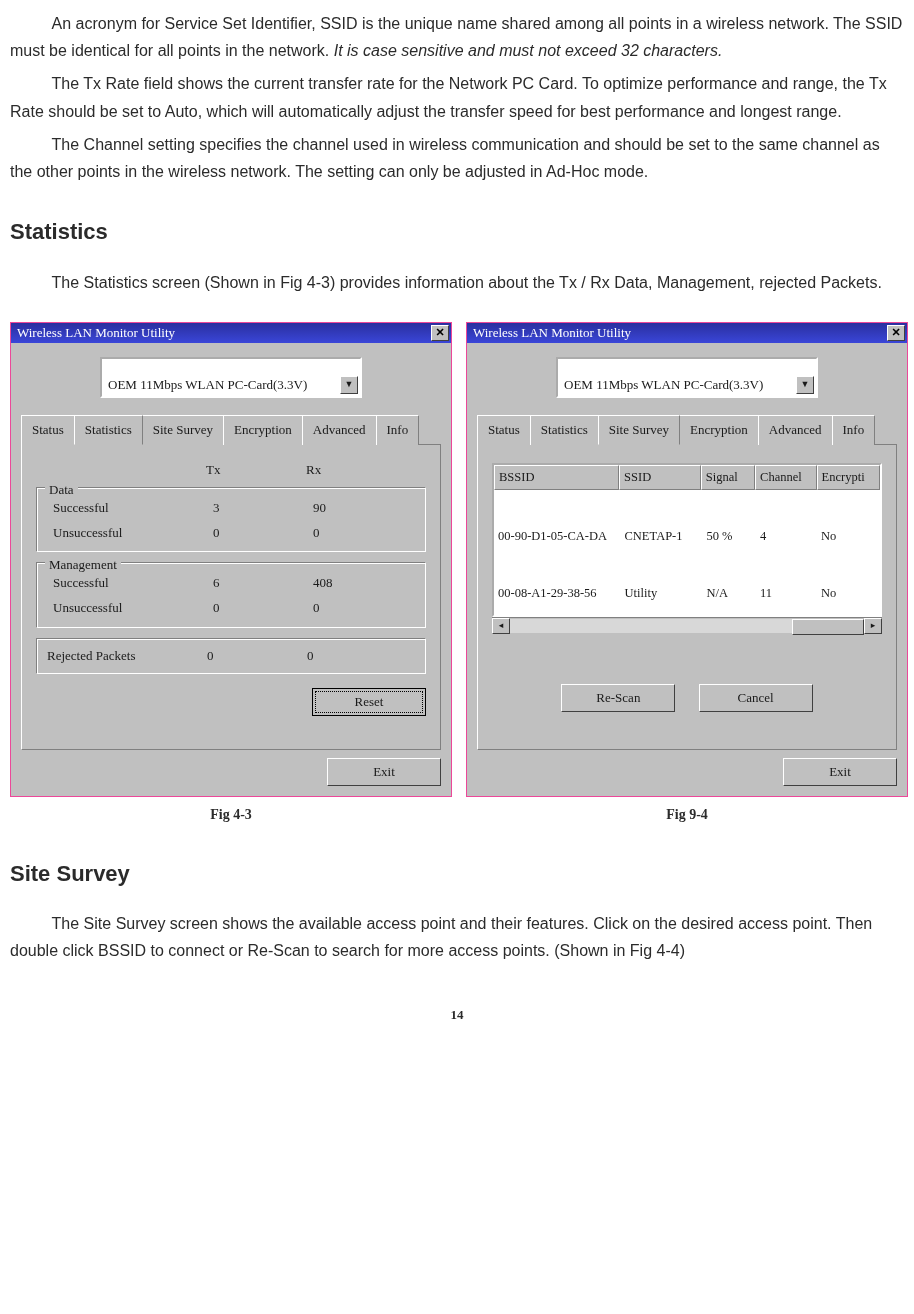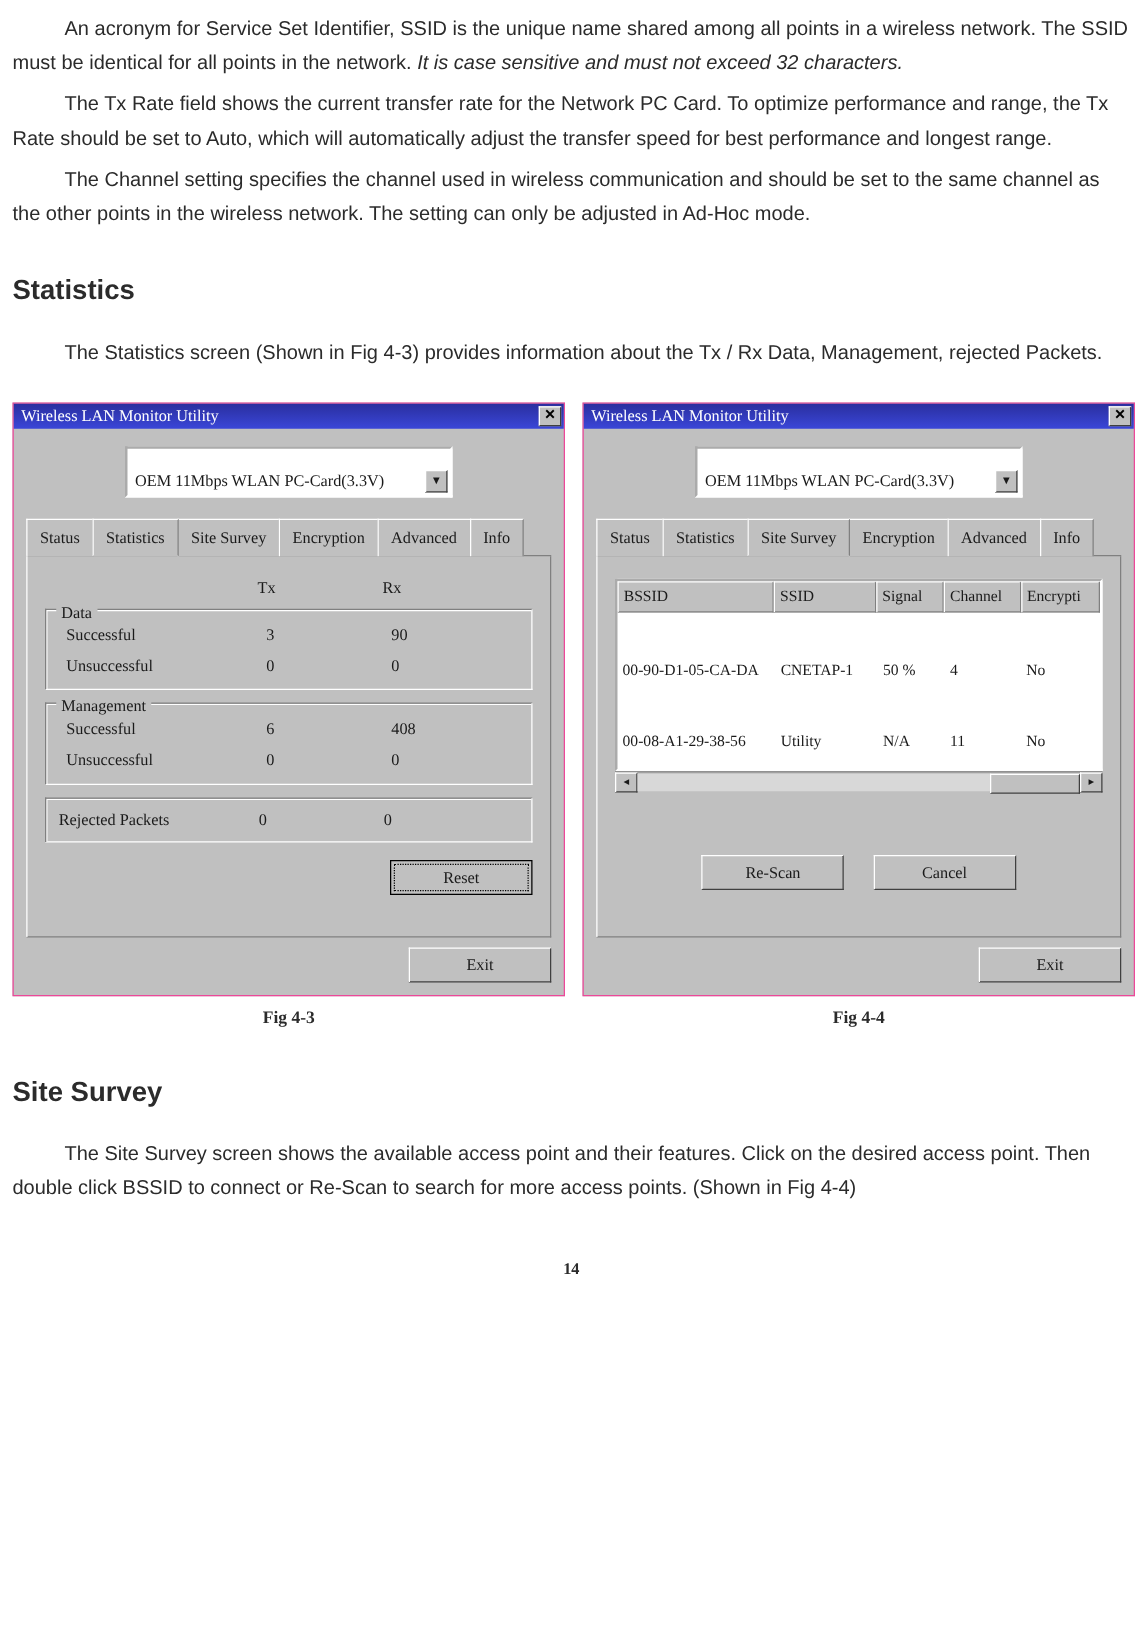--- a/index.html
+++ b/index.html
@@ -266,21 +266,21 @@
           <div class="btnrow-center">
             <span class="btn" style="margin-right:20px;">Re-Scan</span>
             <span class="btn">Cancel</span>
           </div>
         </div>
         <div class="btnrow-right" style="margin-top:8px;">
           <span class="btn">Exit</span>
         </div>
       </div>
     </div>
-    <div class="figcap">Fig 4-4</div>
+    <div class="figcap">Fig 9-4</div>
   </div>
 
 </div>
 
 <h2 class="section">Site Survey</h2>
 <p class="para">The Site Survey screen shows the available access point and their features. Click on the desired access point. Then double click BSSID to connect or Re-Scan to search for more access points. (Shown in Fig 4-4)</p>
 
 <div class="pagenum">14</div>
 
 </body></html>

